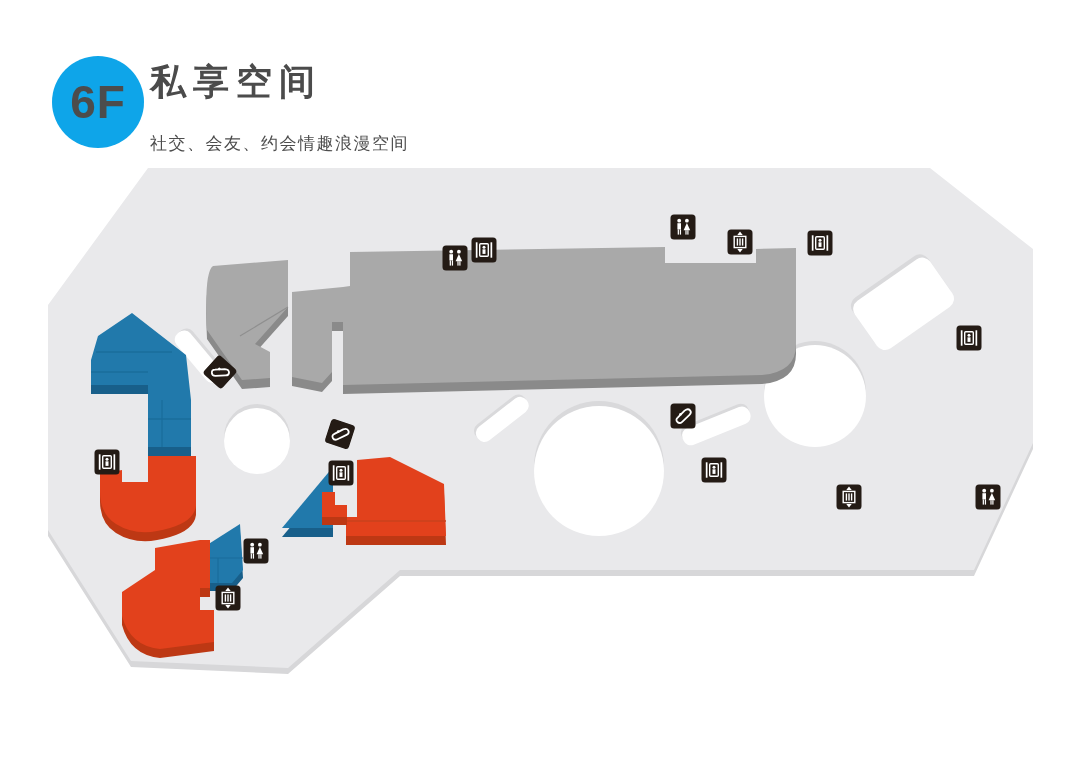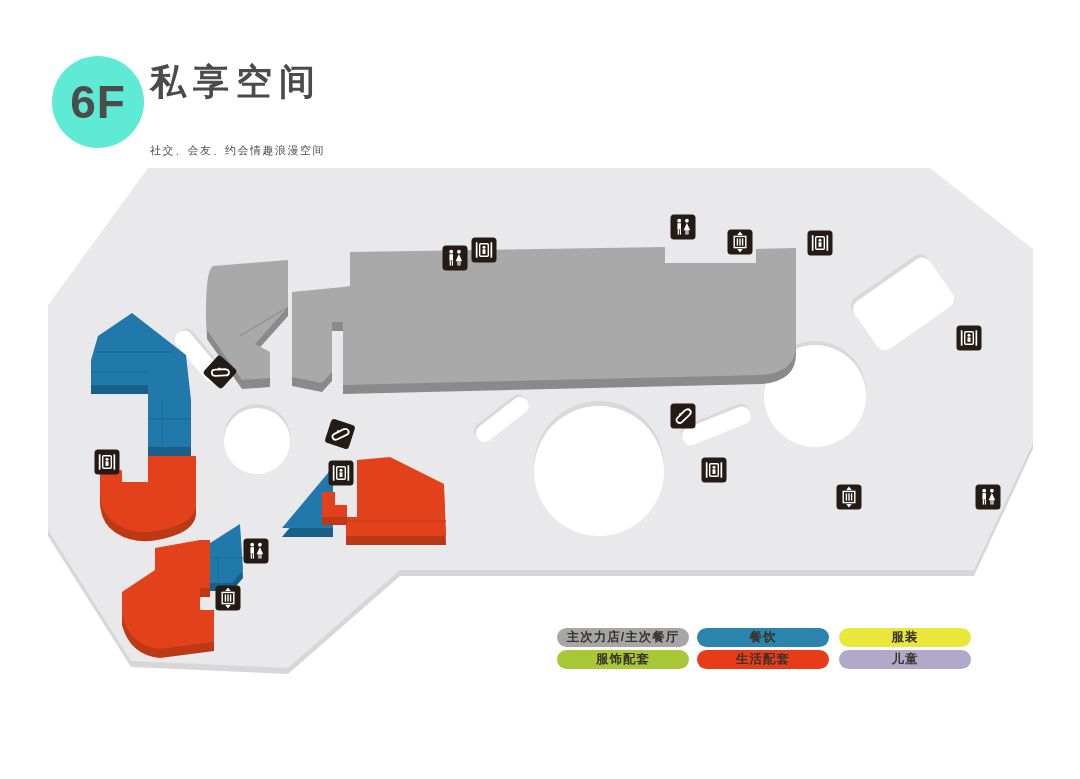--- a/index.html
+++ b/index.html
@@ -1,24 +1,24 @@
 <!DOCTYPE html>
 <html><head>
 <meta charset="utf-8">
 <style>
   html,body{margin:0;padding:0;background:#ffffff;}
   .page{position:relative;width:1080px;height:779px;background:#ffffff;overflow:hidden;
         font-family:"Liberation Sans","DejaVu Sans",sans-serif;}
   
   .floor-badge{position:absolute;left:52px;top:56px;width:92px;height:92px;border-radius:50%;
-               background:#5eead4;display:flex;align-items:center;justify-content:center;
+               background:#0ea5e9;display:flex;align-items:center;justify-content:center;
                font-size:46px;font-weight:600;color:#4c4c4c;letter-spacing:1px;}
   .page-title{position:absolute;left:150px;top:58px;margin:0;font-size:36px;font-weight:700;
               color:#4b4b4b;letter-spacing:7px;}
-  .page-subtitle{position:absolute;left:150px;top:143px;margin:0;font-size:11px;color:#4d4d4d;
+  .page-subtitle{position:absolute;left:150px;top:132px;margin:0;font-size:17px;color:#4d4d4d;
                  letter-spacing:1.5px;}
   
   svg.map{position:absolute;left:0;top:0;}
   
   .legend{position:absolute;left:557px;top:628px;display:grid;
           grid-template-columns:140px 142px 140px;grid-auto-rows:22px;}
   .pill{width:132px;height:19px;border-radius:10px;display:flex;align-items:center;
         justify-content:center;font-size:12.5px;color:#3a332c;font-weight:600;letter-spacing:1px;}
   .c-gray{background:#a6a6a6;} .c-blue{background:#2b84ad;} .c-yellow{background:#e9e73c;}
   .c-green{background:#a8c838;} .c-red{background:#e83b1a;} .c-purple{background:#b1a9ca;}
@@ -160,34 +160,14 @@
     <use href="#ic-elev-ud" width="26" height="26" transform="translate(836,484)"></use>
     <use href="#ic-restroom" width="26" height="26" transform="translate(975,484)"></use>
     <use href="#ic-escal" width="26" height="26" transform="translate(207,359) rotate(42,13,13)"></use>
     <use href="#ic-elev" width="26" height="26" transform="translate(94,449)"></use>
     <use href="#ic-escal" width="26" height="26" transform="translate(327,421) rotate(18,13,13)"></use>
     <use href="#ic-elev" width="26" height="26" transform="translate(328,460)"></use>
     <use href="#ic-restroom" width="26" height="26" transform="translate(243,538)"></use>
     <use href="#ic-elev-ud" width="26" height="26" transform="translate(215,585)"></use>
   </svg>
 
-  <div class="legend">
-    <div class="pill c-gray">
-      <span>主次力店/主次餐厅</span>
-    </div>
-    <div class="pill c-blue">
-      <span>餐饮</span>
-    </div>
-    <div class="pill c-yellow">
-      <span>服装</span>
-    </div>
-    <div class="pill c-green">
-      <span>服饰配套</span>
-    </div>
-    <div class="pill c-red">
-      <span>生活配套</span>
-    </div>
-    <div class="pill c-purple">
-      <span>儿童</span>
-    </div>
-  </div>
 
 </div>
 
 </body></html>

